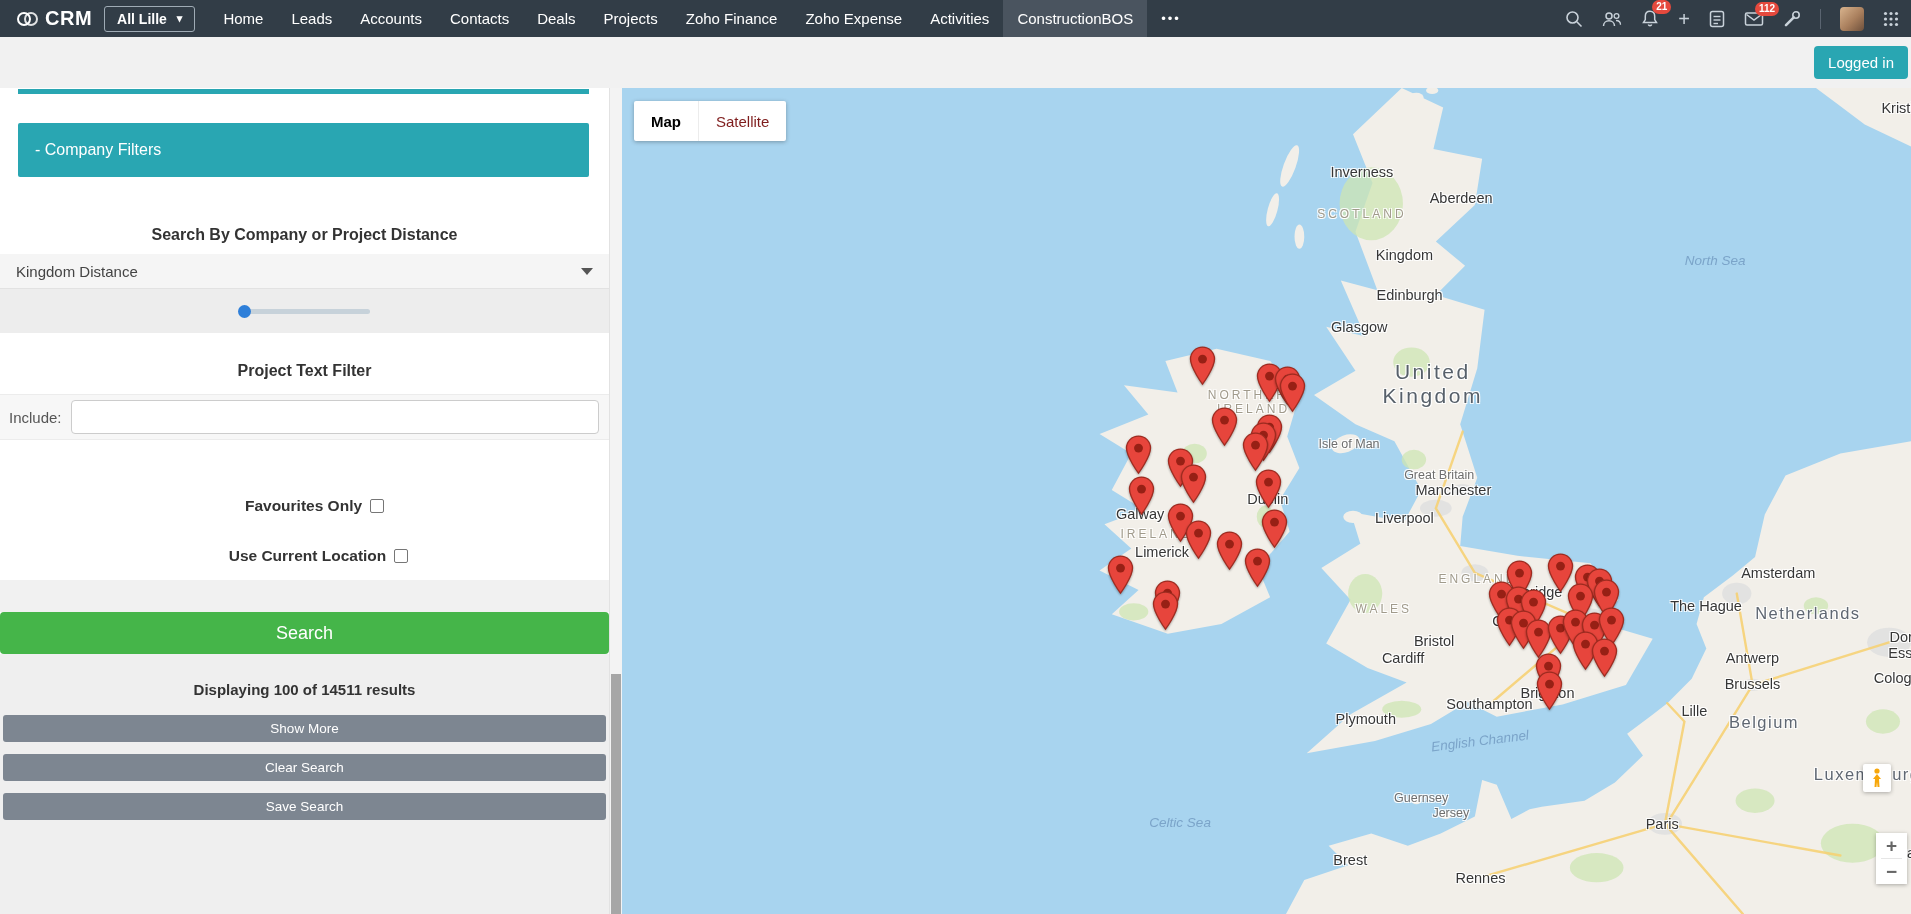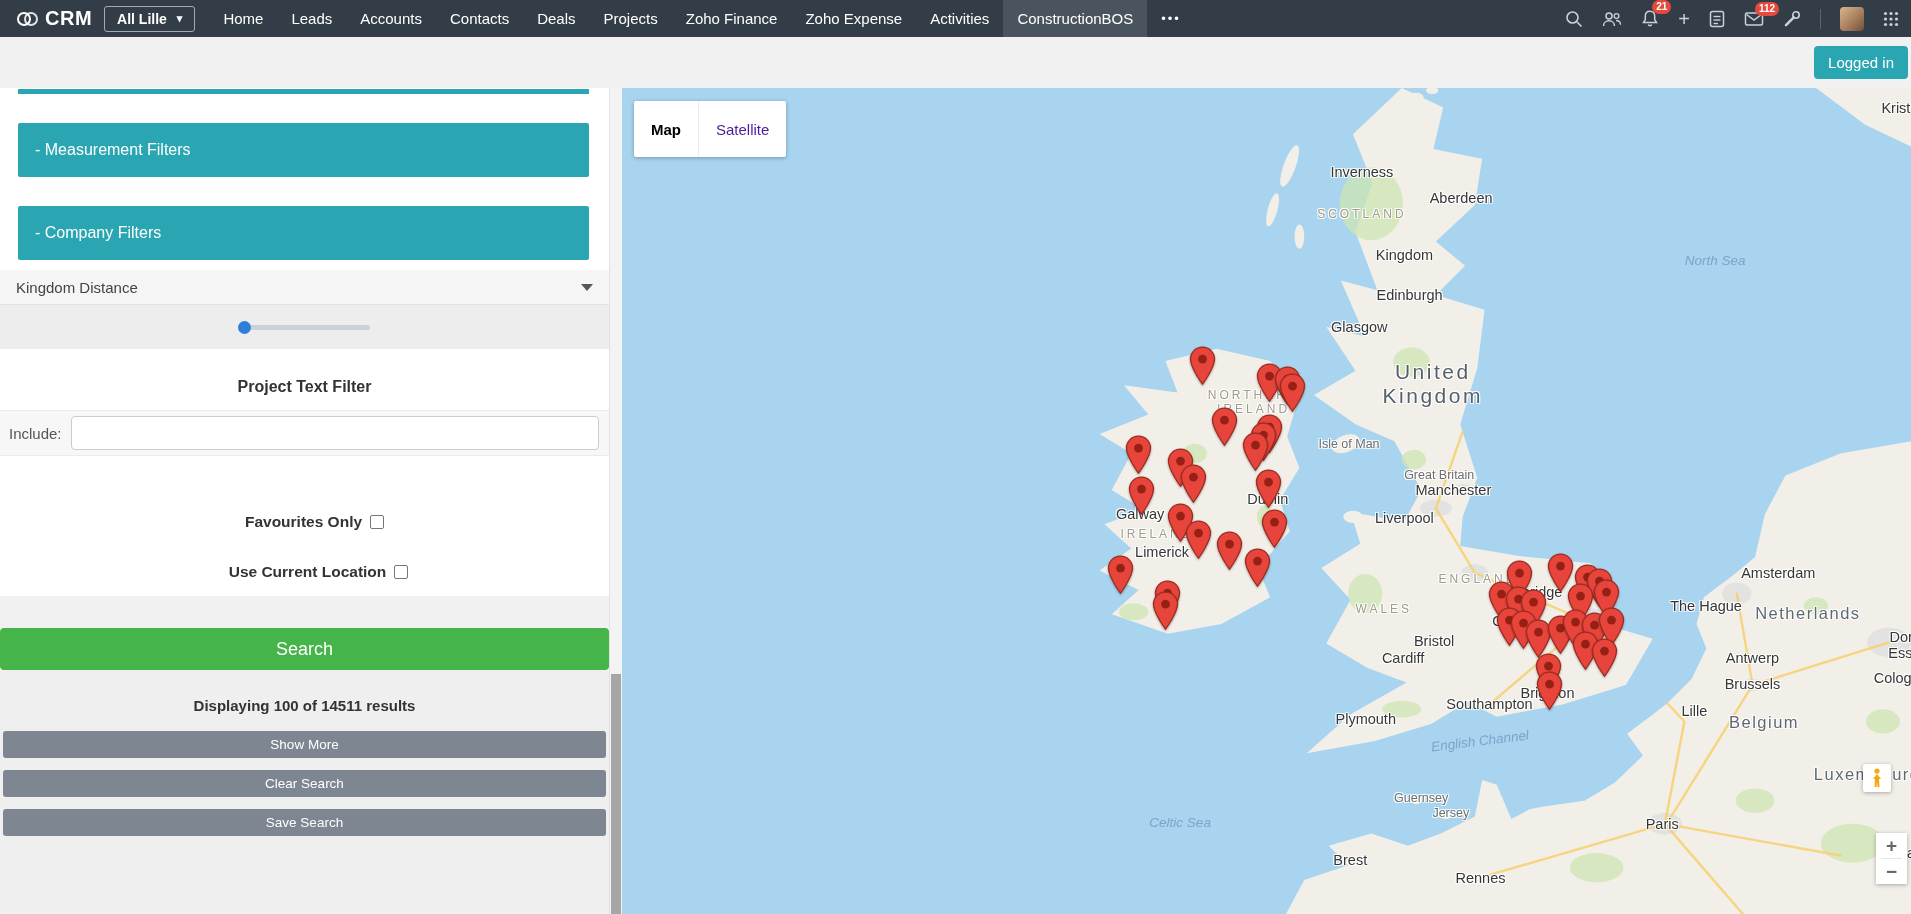--- a/index.html
+++ b/index.html
@@ -84,25 +84,25 @@
                text-shadow:1px 1px 0 rgba(255,255,255,.9), -1px -1px 0 rgba(255,255,255,.9),
                            1px -1px 0 rgba(255,255,255,.9), -1px 1px 0 rgba(255,255,255,.9); }
   .map-label.city   { font-size:14.5px; color:#363636; }
   .map-label.small  { font-size:12.5px; color:#6e6e6e; }
   .map-label.region { font-size:12px; color:#a09a8b; letter-spacing:3px; white-space:pre-line; text-align:center; }
   .map-label.country { font-size:21px; color:#57606a; letter-spacing:2.5px; white-space:pre-line; text-align:center; }
   .map-label.country-sm { font-size:16.5px; color:#5f6772; letter-spacing:1.5px; }
   .map-label.sea { font-style:italic; font-size:13.5px; color:#7ba4c9; text-shadow:none; }
   .pin { position:absolute; width:27px; height:40px; margin-left:-13px; margin-top:-15px; z-index:3;
          filter:drop-shadow(0 1px 1px rgba(0,0,0,.35)); cursor:pointer; }
-  .map-type { position:absolute; left:12px; top:13px; display:flex; background:#fff; height:56px;
+  .map-type { position:absolute; left:12px; top:13px; display:flex; background:#fff; height:40px;
               box-shadow:0 1px 4px rgba(0,0,0,.3); border-radius:2px; z-index:5; }
   .map-btn { padding:0 17px; display:flex; align-items:center; font-size:15px; cursor:pointer; color:#000; }
   .map-btn.active { font-weight:bold; }
-  .map-btn.sat { color:#4c1d95; border-left:1px solid #ececec; }
+  .map-btn.sat { color:#7f1d1d; border-left:1px solid #ececec; }
   .pegman { position:absolute; right:20px; bottom:122px; width:28px; height:28px; background:#fff;
             box-shadow:0 1px 4px rgba(0,0,0,.3); border-radius:2px; display:flex; align-items:center;
             justify-content:center; z-index:5; cursor:grab; }
   .zoom-ctl { position:absolute; right:4px; bottom:30px; width:31px; background:#fff;
               box-shadow:0 1px 4px rgba(0,0,0,.3); z-index:5; }
   .zbtn { height:25px; display:flex; align-items:center; justify-content:center; font-size:19px;
           color:#666; cursor:pointer; font-weight:bold; }
   .zdiv { height:1px; margin:0 5px; background:#e6e6e6; }
 </style>
 </head>
@@ -201,24 +201,24 @@
 <div class="toolbar">
   <button class="tbtn logged">Logged in</button>
 </div>
 
 <div class="content">
 
   <aside class="sidebar">
     <div class="sidebar-inner">
       <div class="teal-line"></div>
       <div id="filter-banners">
-          <div class="filter-banner">- Measurement Filters</div>
           <div class="filter-banner">- Company Filters</div>
         </div>
 
+      <div class="section-heading">Search By Company or Project Distance</div>
       <div class="select-row">
         <span>Kingdom Distance</span>
         <span class="select-caret"></span>
       </div>
       <div class="slider-row">
         <div class="slider-track">
           <div class="slider-thumb"></div>
         </div>
       </div>
 

